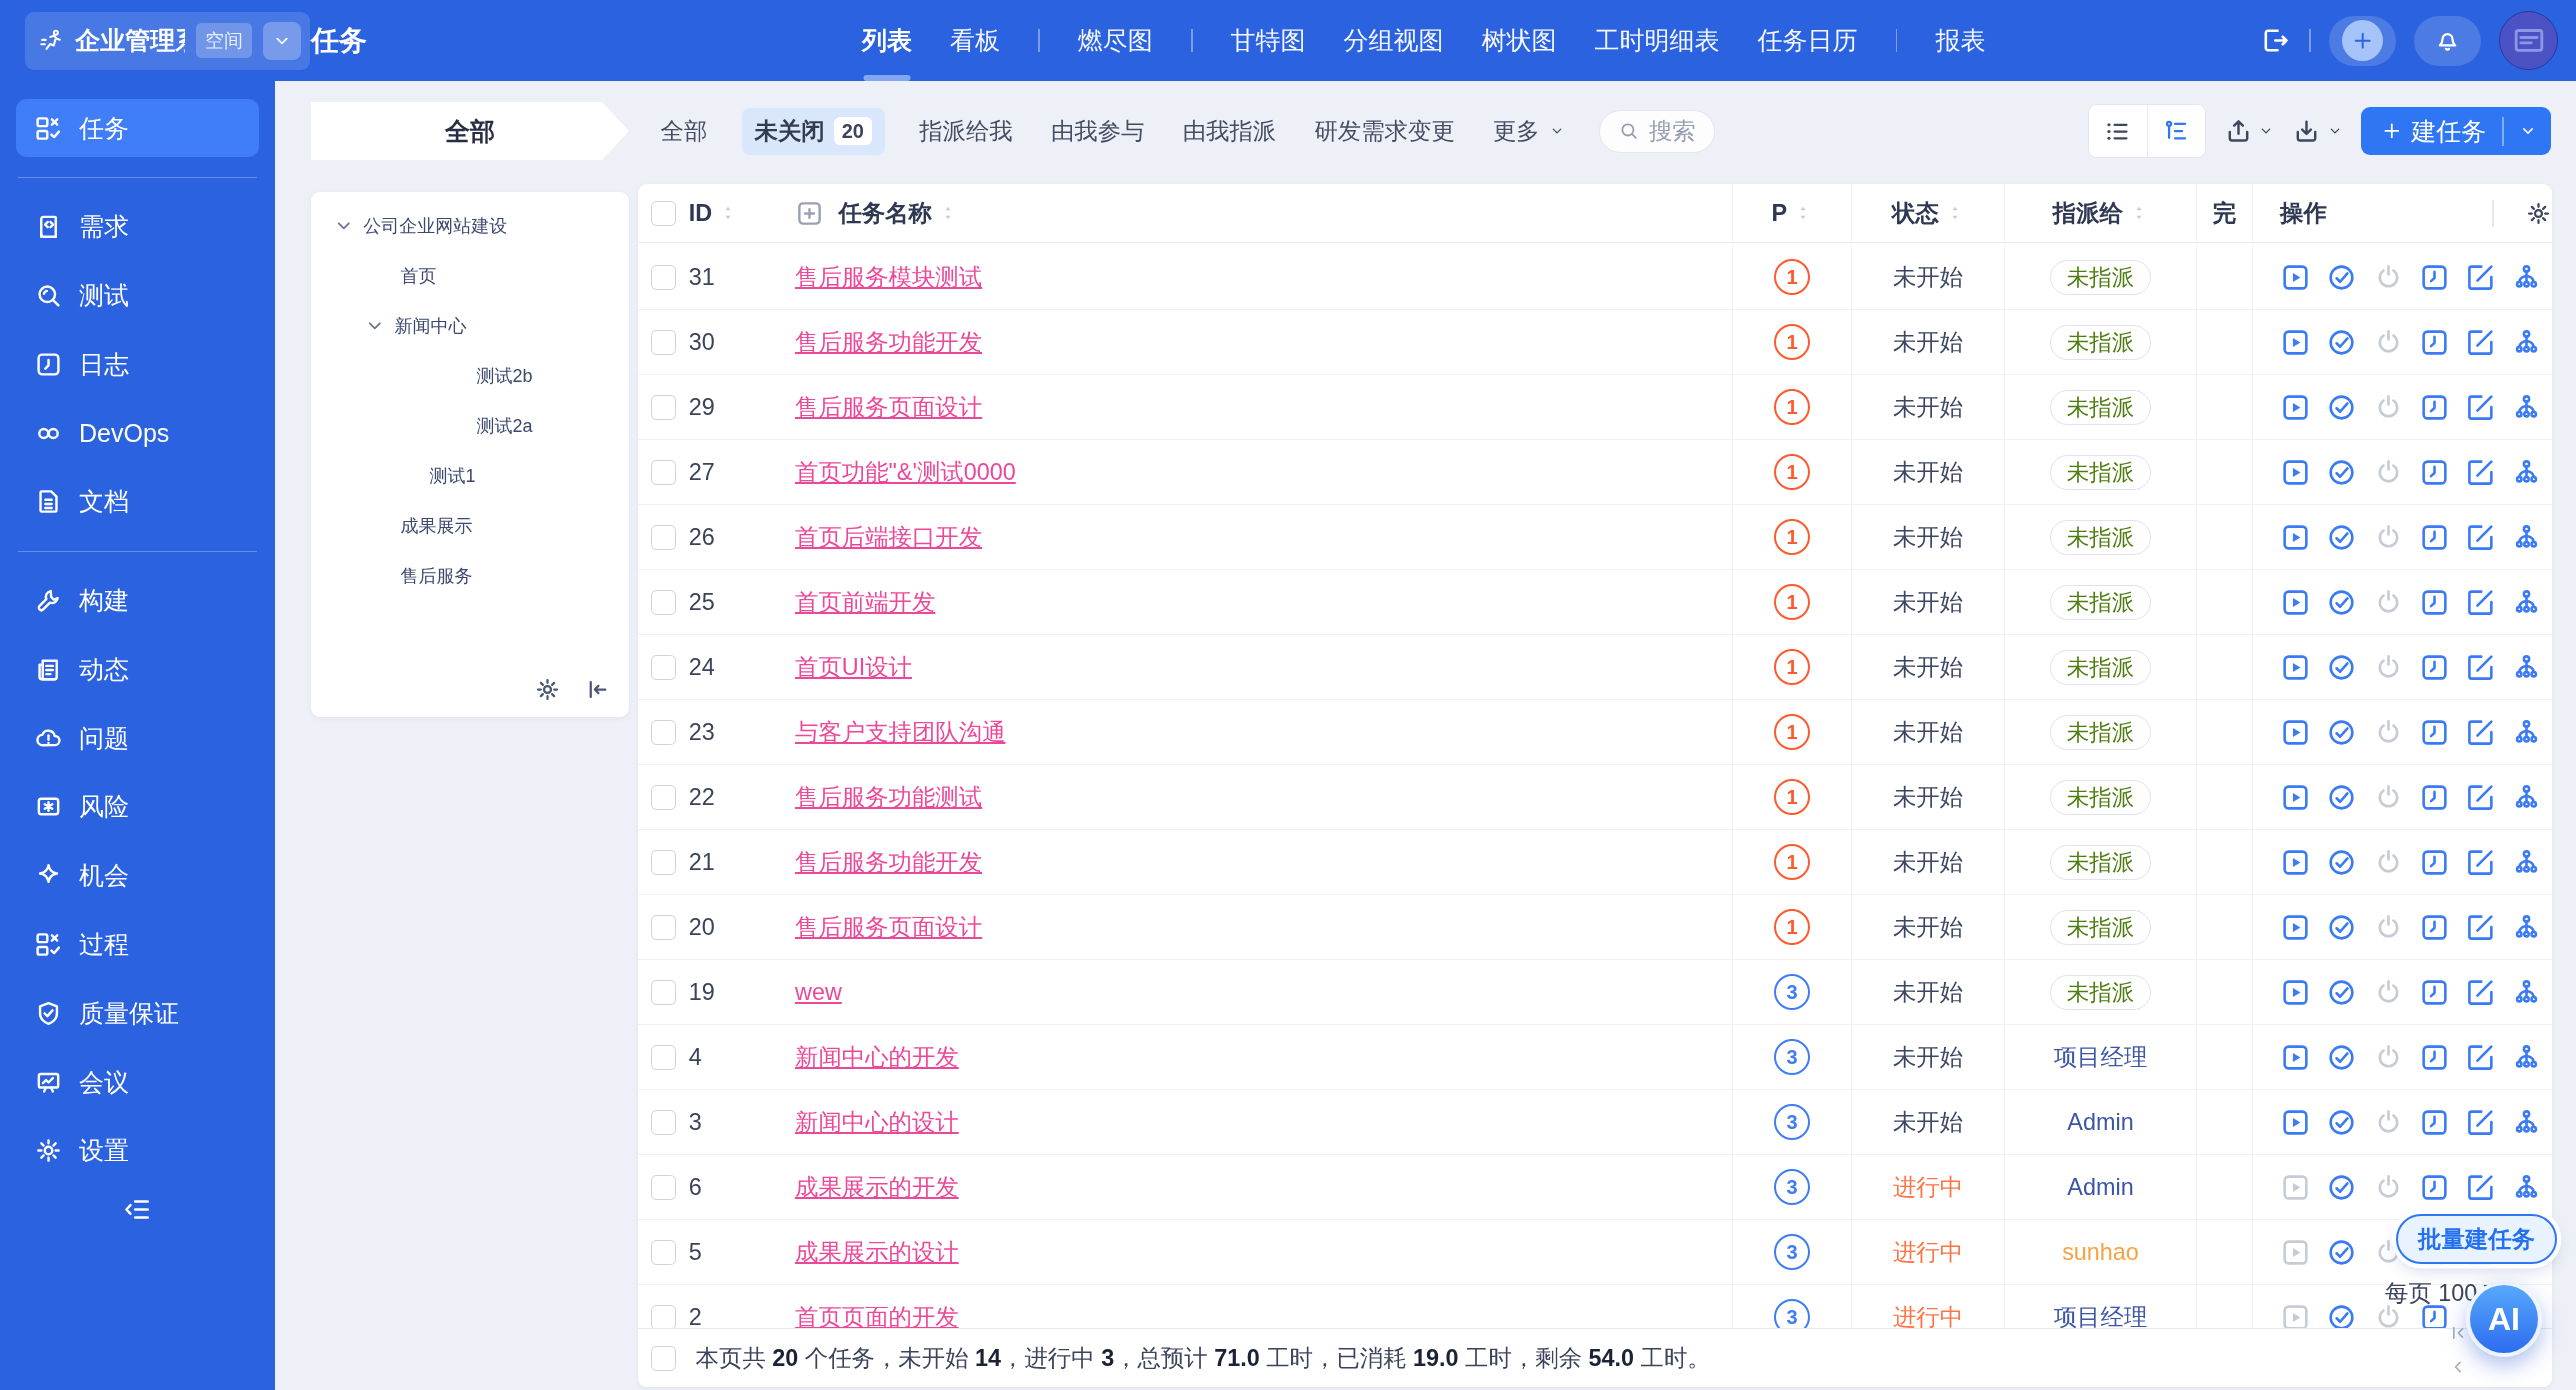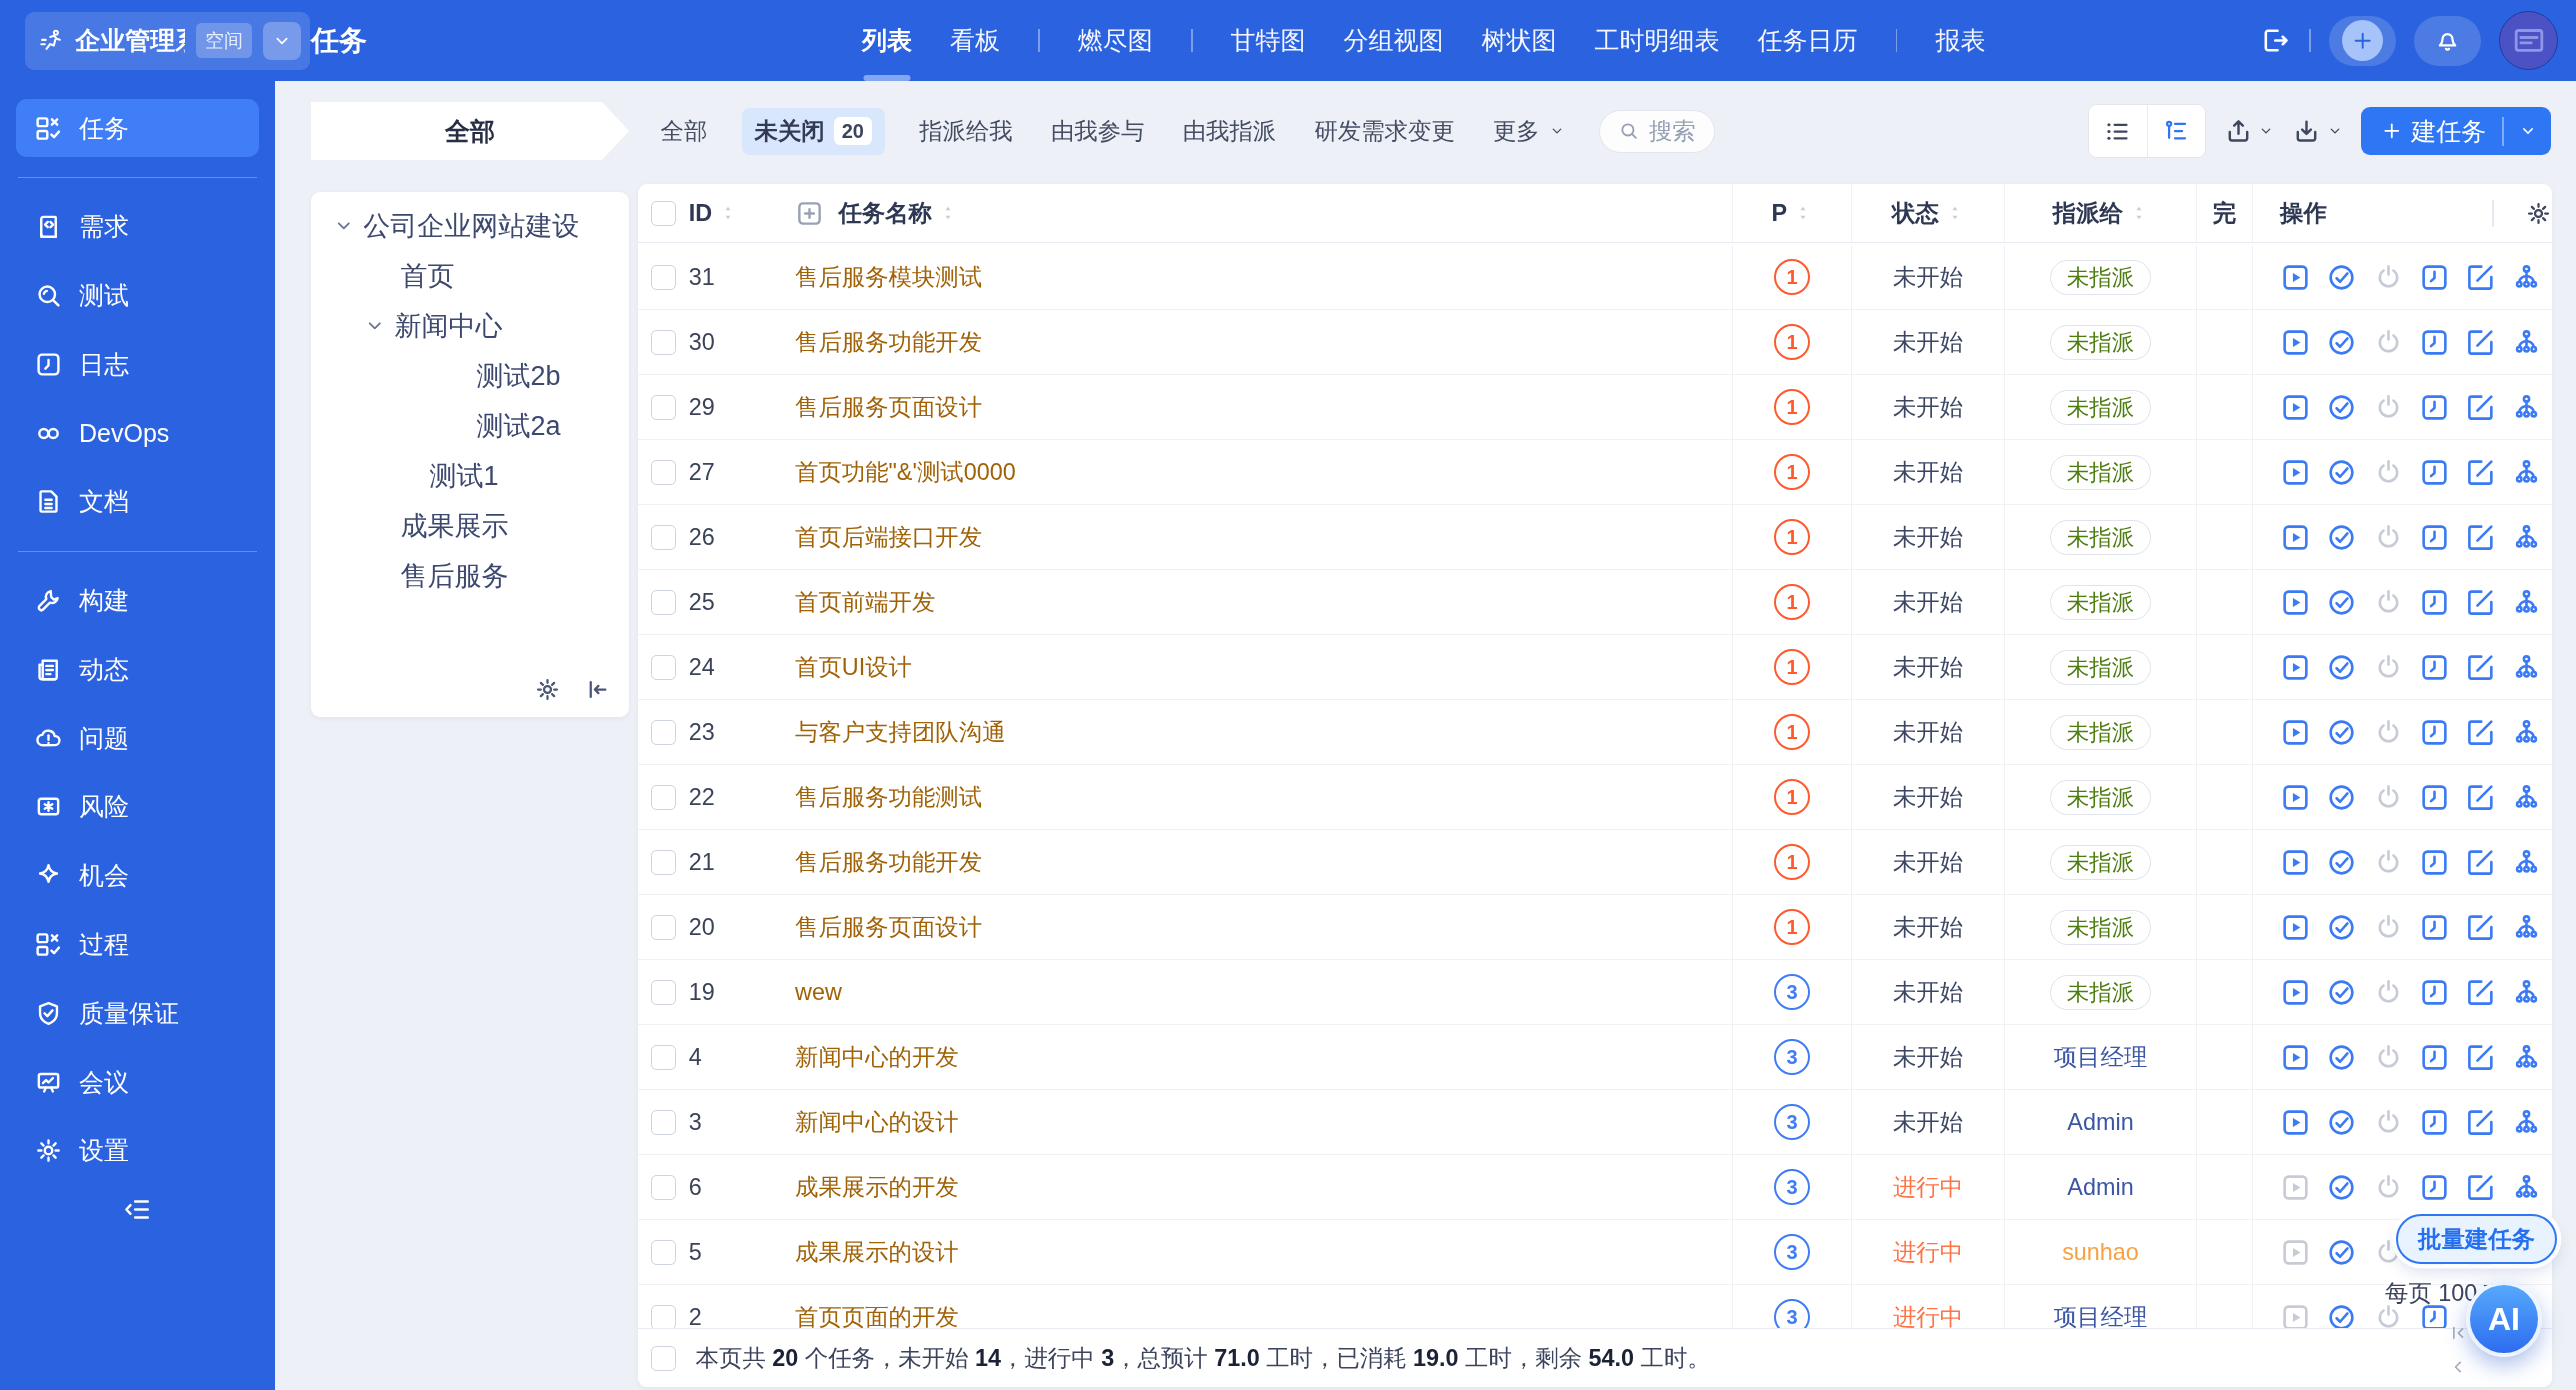--- a/index.html
+++ b/index.html
@@ -64,21 +64,21 @@
   .tbtn{display:flex;align-items:center;gap:5.4px;background:none;border:none;color:#3f475e;cursor:pointer;padding:0;}
   .createbtn{height:48px;background:#2e76f3;border-radius:9px;display:flex;align-items:center;color:#fff;font-size:25px;padding-left:20px;cursor:pointer;}
   .createbtn .lbl{margin:0 16px 0 9px;font-weight:400;}
   .cdiv{width:1.8px;height:29px;background:rgba(255,255,255,.4);}
   .cchev{width:47px;display:flex;justify-content:center;}
 
   
   .treecard{position:absolute;left:311px;top:192px;width:318px;height:525px;background:#fff;border-radius:9px;
             box-shadow:0 1.8px 5.4px rgba(30,40,80,.05);}
   .treenodes{padding-top:9px;}
-  .tnode{height:50px;display:flex;align-items:center;gap:9px;font-size:27px;color:#3c486e;cursor:pointer;white-space:nowrap;}
+  .tnode{height:50px;display:flex;align-items:center;gap:9px;font-size:18px;color:#3c486e;cursor:pointer;white-space:nowrap;}
   .tcaret{color:#6b7590;}
   .tspacer{width:21.6px;flex:none;}
   .treefoot{position:absolute;bottom:14.4px;right:18px;display:flex;gap:23.4px;color:#4b5674;}
   .treefoot .ic{cursor:pointer;}
 
   
   .tablecard{position:absolute;left:638px;top:184px;width:1914px;height:1203px;background:#fff;border-radius:9px;
              overflow:hidden;box-shadow:0 1.8px 5.4px rgba(30,40,80,.05);}
   .grid{display:grid;grid-template-columns:49px 63px 1fr 119px 153px 192px 56px 300px;align-items:center;}
   .tcell{display:flex;align-items:center;height:100%;}
@@ -91,21 +91,21 @@
   .c-name{padding-left:45px;}
   .c-actions{justify-content:flex-start;padding-left:27px;gap:15.3px;}
   .sort{color:#c8cdd9;}
   .expander{color:#99a1b3;margin-right:7.2px;}
   .hspace{flex:1;}
   .hvdiv{width:1.8px;height:27px;background:#e6e9ef;margin-right:16px;}
   .cb{width:25px;height:25px;border:1.8px solid #ccd2de;border-radius:5.4px;background:#fff;display:inline-block;cursor:pointer;flex:none;}
   .tbody{position:absolute;left:0;right:0;top:61px;bottom:59px;overflow:hidden;}
   .trow{height:65px;border-bottom:1.8px solid #f0f1f5;font-size:23.4px;}
   .idtxt{color:#3b4358;}
-  .namelink{color:#a16207;cursor:pointer;}
+  .namelink{color:#ec4899;cursor:pointer;text-decoration:underline;}
   .pbadge{width:36px;height:36px;border-radius:50%;border:2.7px solid;display:flex;align-items:center;justify-content:center;
           font-size:20px;font-weight:700;background:#fff;}
   .p1{color:#ff5a2e;border-color:#ff5a2e;}
   .p3{color:#3f7cf6;border-color:#3f7cf6;}
   .st-todo{color:#3c4663;}
   .st-doing{color:#ff7445;}
   .apill{border:1.8px solid #dfe3ec;color:#4d7c0f;border-radius:21.6px;padding:1px 16px;font-size:22.5px;}
   .auser{color:#3b56a5;cursor:pointer;}
   .auser.hl{color:#f7a243;}
   .opbtn{color:#3a7af5;cursor:pointer;}

